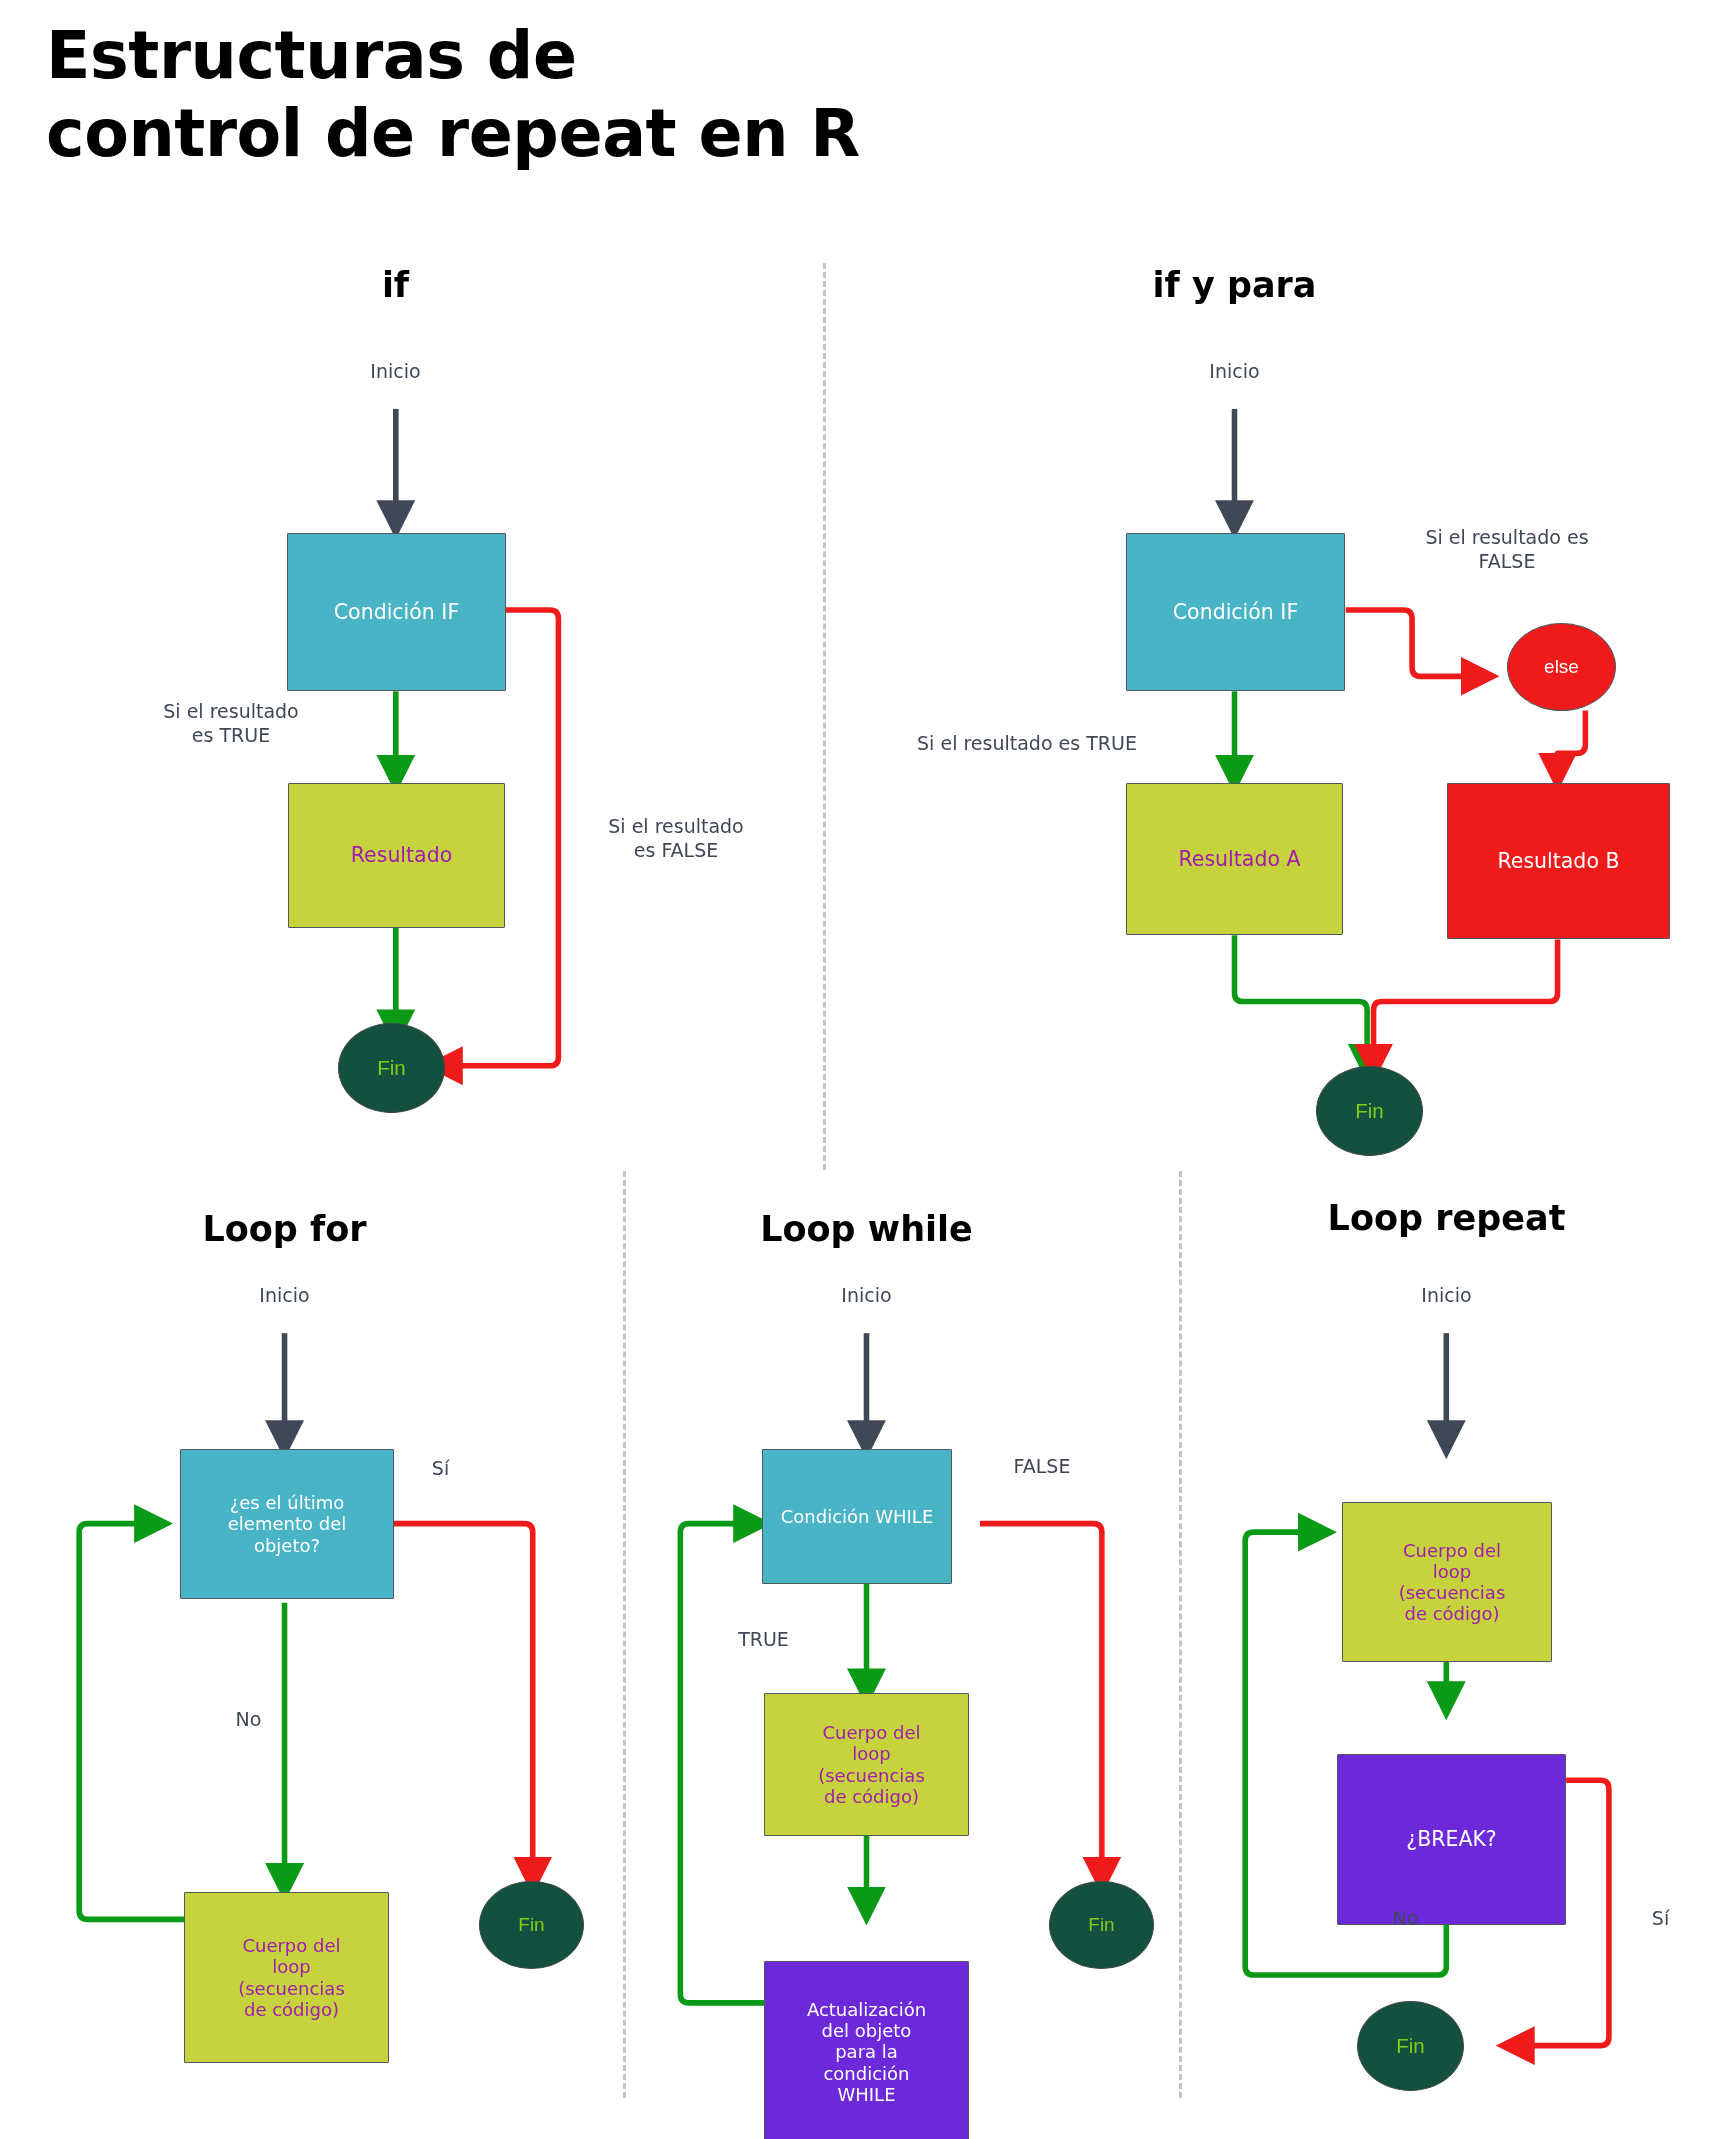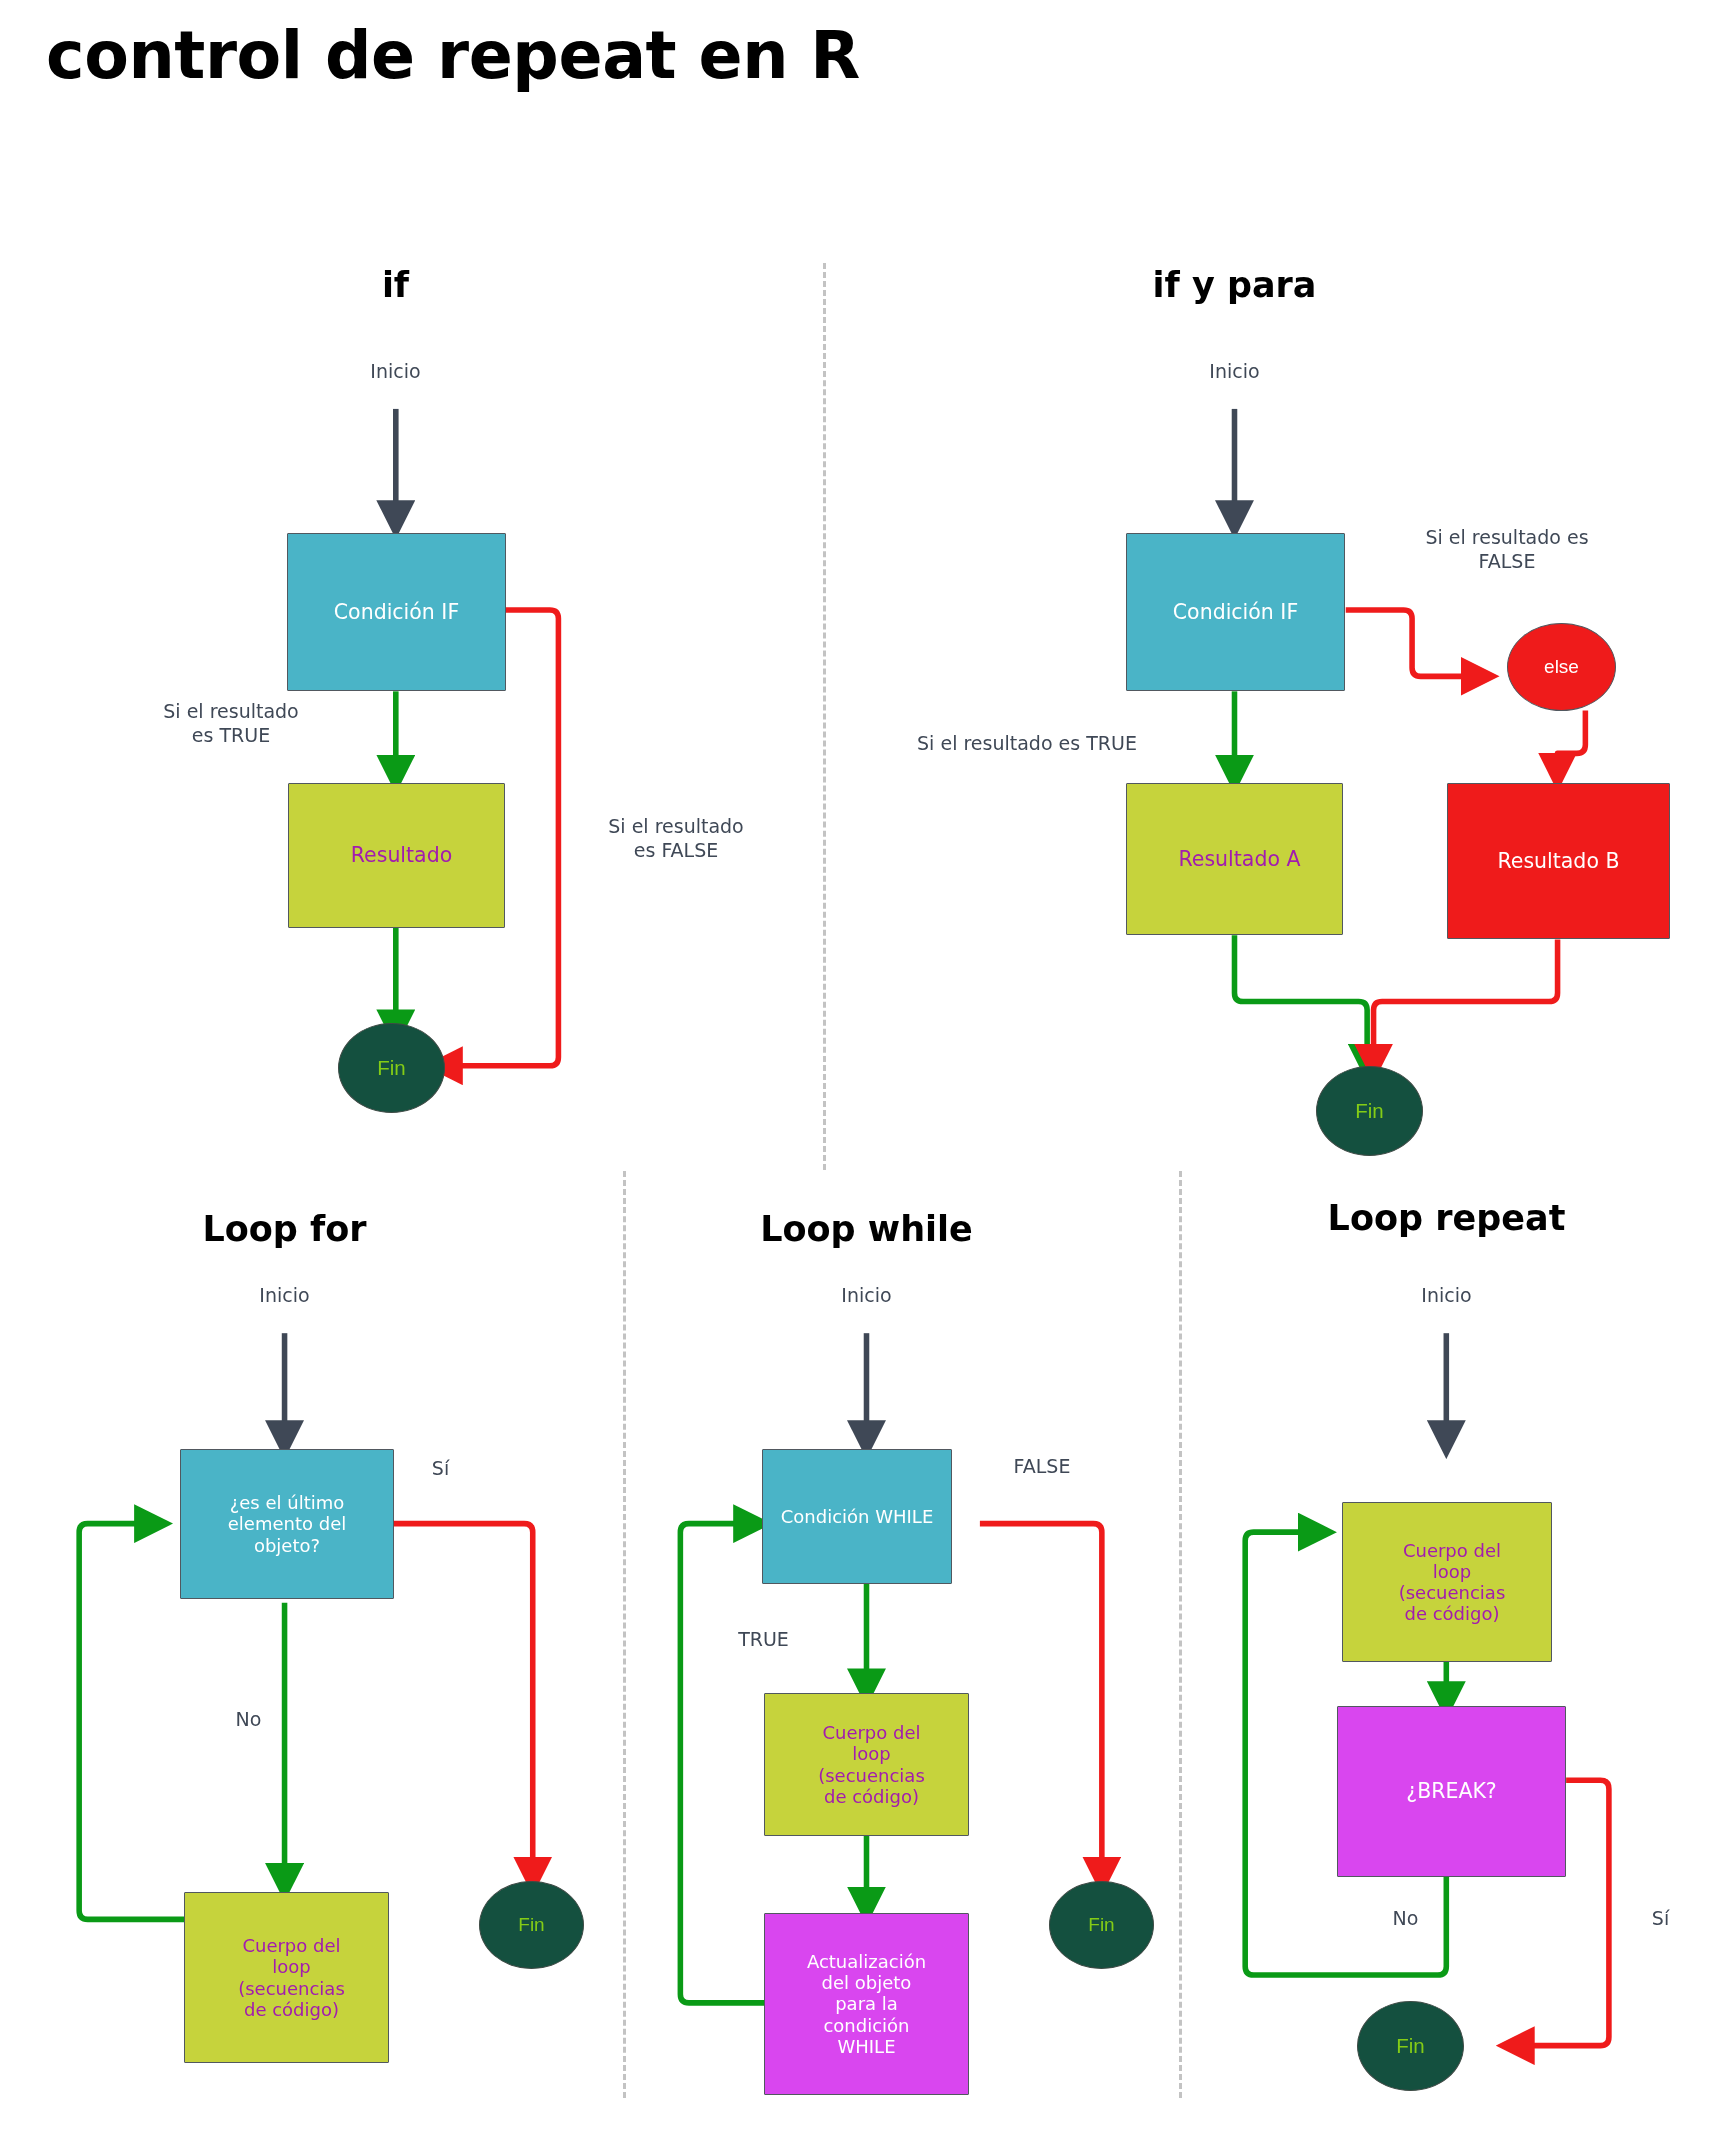--- a/index.html
+++ b/index.html
@@ -16,38 +16,39 @@
   .divider{position:absolute;width:0;border-left:3.9px dashed #c3c3c3;}
 
   
   .node{position:absolute;box-sizing:border-box;display:flex;align-items:center;
         justify-content:center;text-align:center;border:1.7px solid #51585f;
         border-radius:1px;font-family:"DejaVu Sans","Liberation Sans",sans-serif;
         line-height:1.18;white-space:pre-line;}
   .n-teal{background:#4ab4c7;color:#ffffff;}
   .n-olive{background:#c6d33c;color:#a21caf;padding-left:10px;}
   .n-red{background:#ef1b1b;color:#ffffff;}
-  .n-emerald{background:#d946ef;color:#ffffff;}
+  .n-emerald{background:#6d28d9;color:#ffffff;margin-top:48px;}
   .ell{position:absolute;box-sizing:border-box;display:flex;align-items:center;
        justify-content:center;border-radius:50%;border:1.7px solid #3f4b46;
        font-family:Liberation Sans, sans-serif;}
   .e-dark{background:#14503f;color:#84cc16;}
   .e-red{background:#ef1b1b;color:#ffffff;border-color:#51585f;}
 
   .lbl{position:absolute;color:#3f4856;font-size:19px;line-height:1.25;
        text-align:center;white-space:pre-line;
        font-family:"DejaVu Sans","Liberation Sans",sans-serif;}
 
   svg.wires{position:absolute;left:0;top:0;width:1733px;height:2259px;
             pointer-events:none;overflow:visible;}
 </style>
 </head>
 <body>
 
 <div class="title">
+  <div>Estructuras de</div>
   <div>control de repeat en R</div>
 </div>
 
 <div class="divider" style="left:823px;top:263px;height:907px;"></div>
 <div class="divider" style="left:623px;top:1171px;height:927px;"></div>
 <div class="divider" style="left:1179px;top:1171px;height:927px;"></div>
 
 <svg class="wires" viewBox="0 0 4050 5278">
   <defs>
     <marker id="aG" markerWidth="7" markerHeight="7" refX="3.2" refY="3.5" orient="auto">

